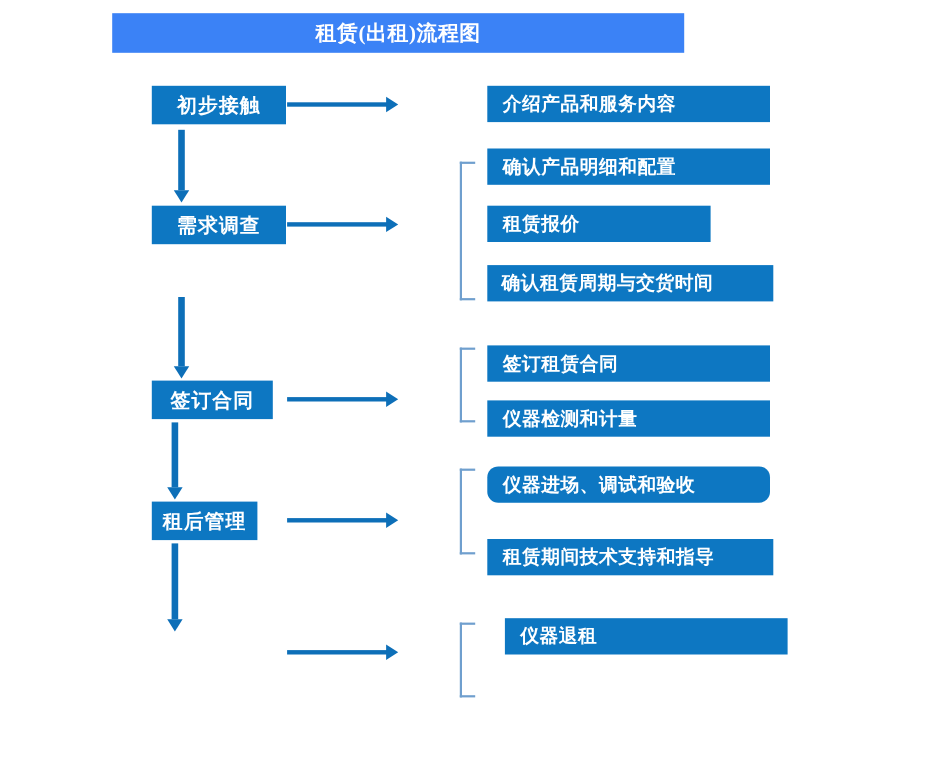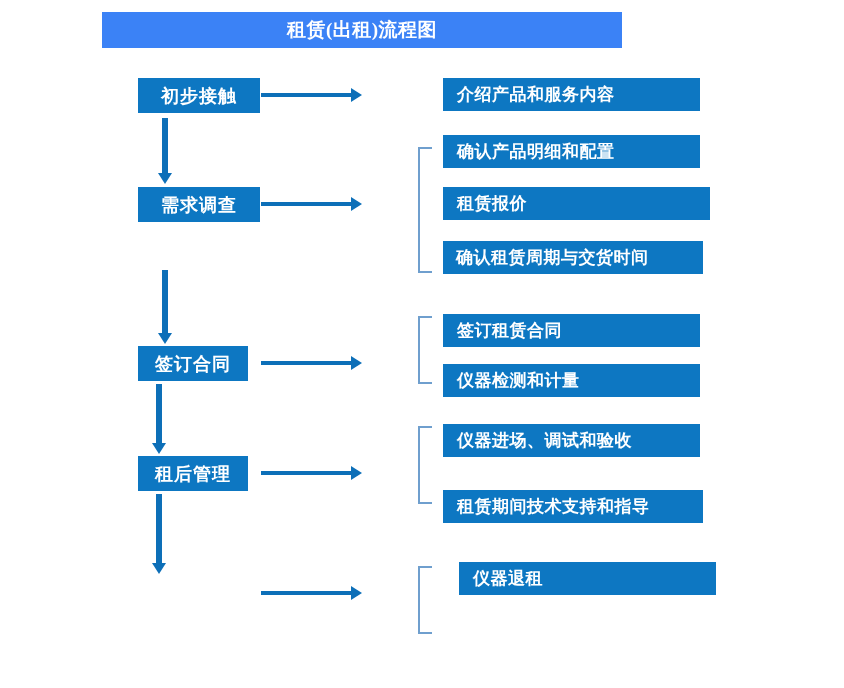--- a/index.html
+++ b/index.html
@@ -128,21 +128,21 @@
 <div id="canvas">
 
   <div class="title-bar">租赁(出租)流程图</div>
 
   <div class="box left" style="left:102px; top:78px; width:122px;">初步接触</div>
 
   <div class="box left" style="left:102px; top:187px; width:122px;">需求调查</div>
 
   <div class="box left" style="left:102px; top:346px; width:110px;">签订合同</div>
 
-  <div class="box left" style="left:102px; top:456px; width:110px;">租后管理</div>
+  <div class="box left" style="left:102px; top:456px; width:96px;">租后管理</div>
 
 
   <div class="arrow-v" style="left:158px; top:118px; height:66px;">
     <div class="shaft" style="height:55px;"></div>
     <div class="head"></div>
   </div>
 
   <div class="arrow-v" style="left:158px; top:270px; height:74px;">
     <div class="shaft" style="height:63px;"></div>
     <div class="head"></div>
@@ -188,28 +188,28 @@
   <div class="bracket" style="left:418px; top:316px; width:14px; height:68px;"></div>
 
   <div class="bracket" style="left:418px; top:426px; width:14px; height:78px;"></div>
 
   <div class="bracket" style="left:418px; top:566px; width:14px; height:68px;"></div>
 
   <div class="box right" style="left:443px; top:78px; width:257px;">介绍产品和服务内容</div>
 
   <div class="box right" style="left:443px; top:135px; width:257px;">确认产品明细和配置</div>
 
-  <div class="box right" style="left:443px; top:187px; width:267px;padding-left:14px;">租赁报价</div>
+  <div class="box right" style="left:443px; top:187px; width:203px;padding-left:14px;">租赁报价</div>
 
   <div class="box right" style="left:443px; top:241px; width:260px;padding-left:13px;">确认租赁周期与交货时间</div>
 
   <div class="box right" style="left:443px; top:314px; width:257px;">签订租赁合同</div>
 
   <div class="box right" style="left:443px; top:364px; width:257px;">仪器检测和计量</div>
 
-  <div class="box right" style="left:443px; top:424px; width:257px;">仪器进场、调试和验收</div>
+  <div class="box right" style="left:443px; top:424px; width:257px;border-radius:10px;">仪器进场、调试和验收</div>
 
   <div class="box right" style="left:443px; top:490px; width:260px;">租赁期间技术支持和指导</div>
 
   <div class="box right" style="left:443px; top:562px; width:257px;margin-left:16px;">仪器退租</div>
 
 
 </div>
 
 </body></html>

